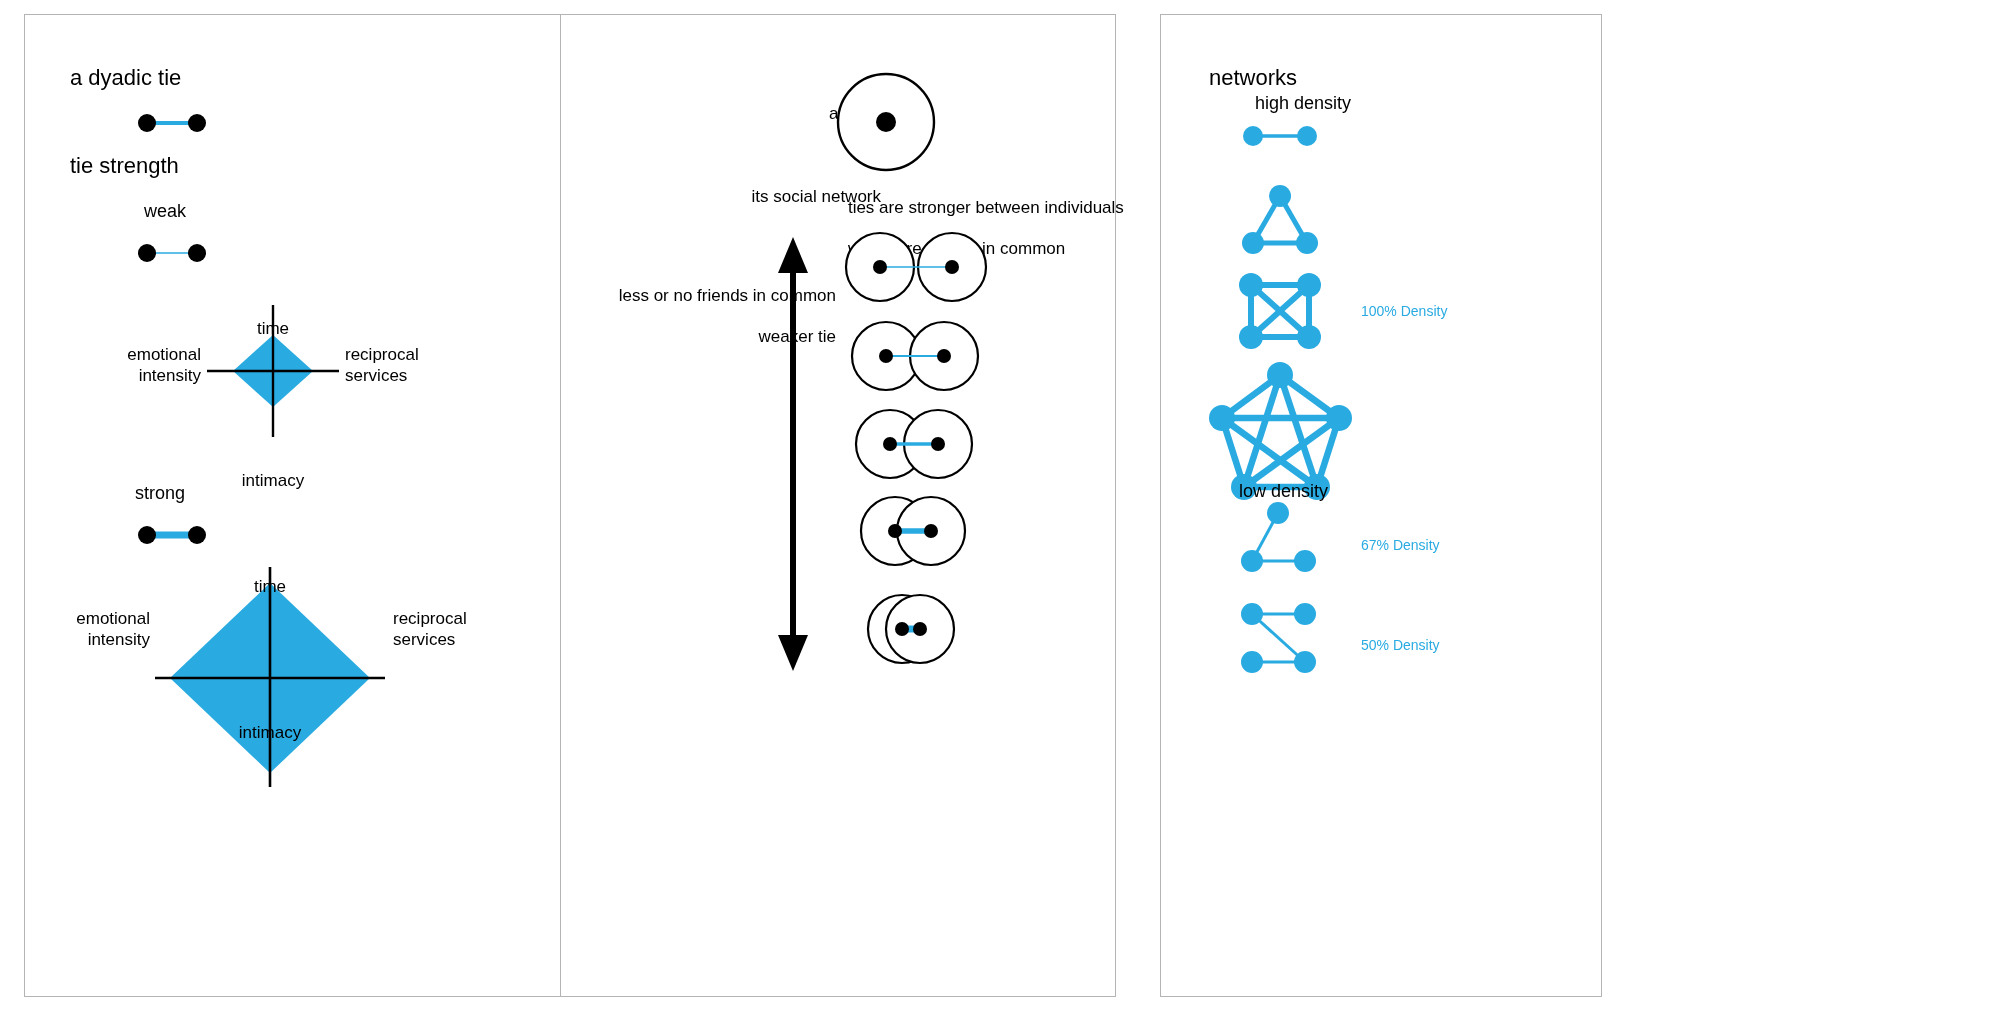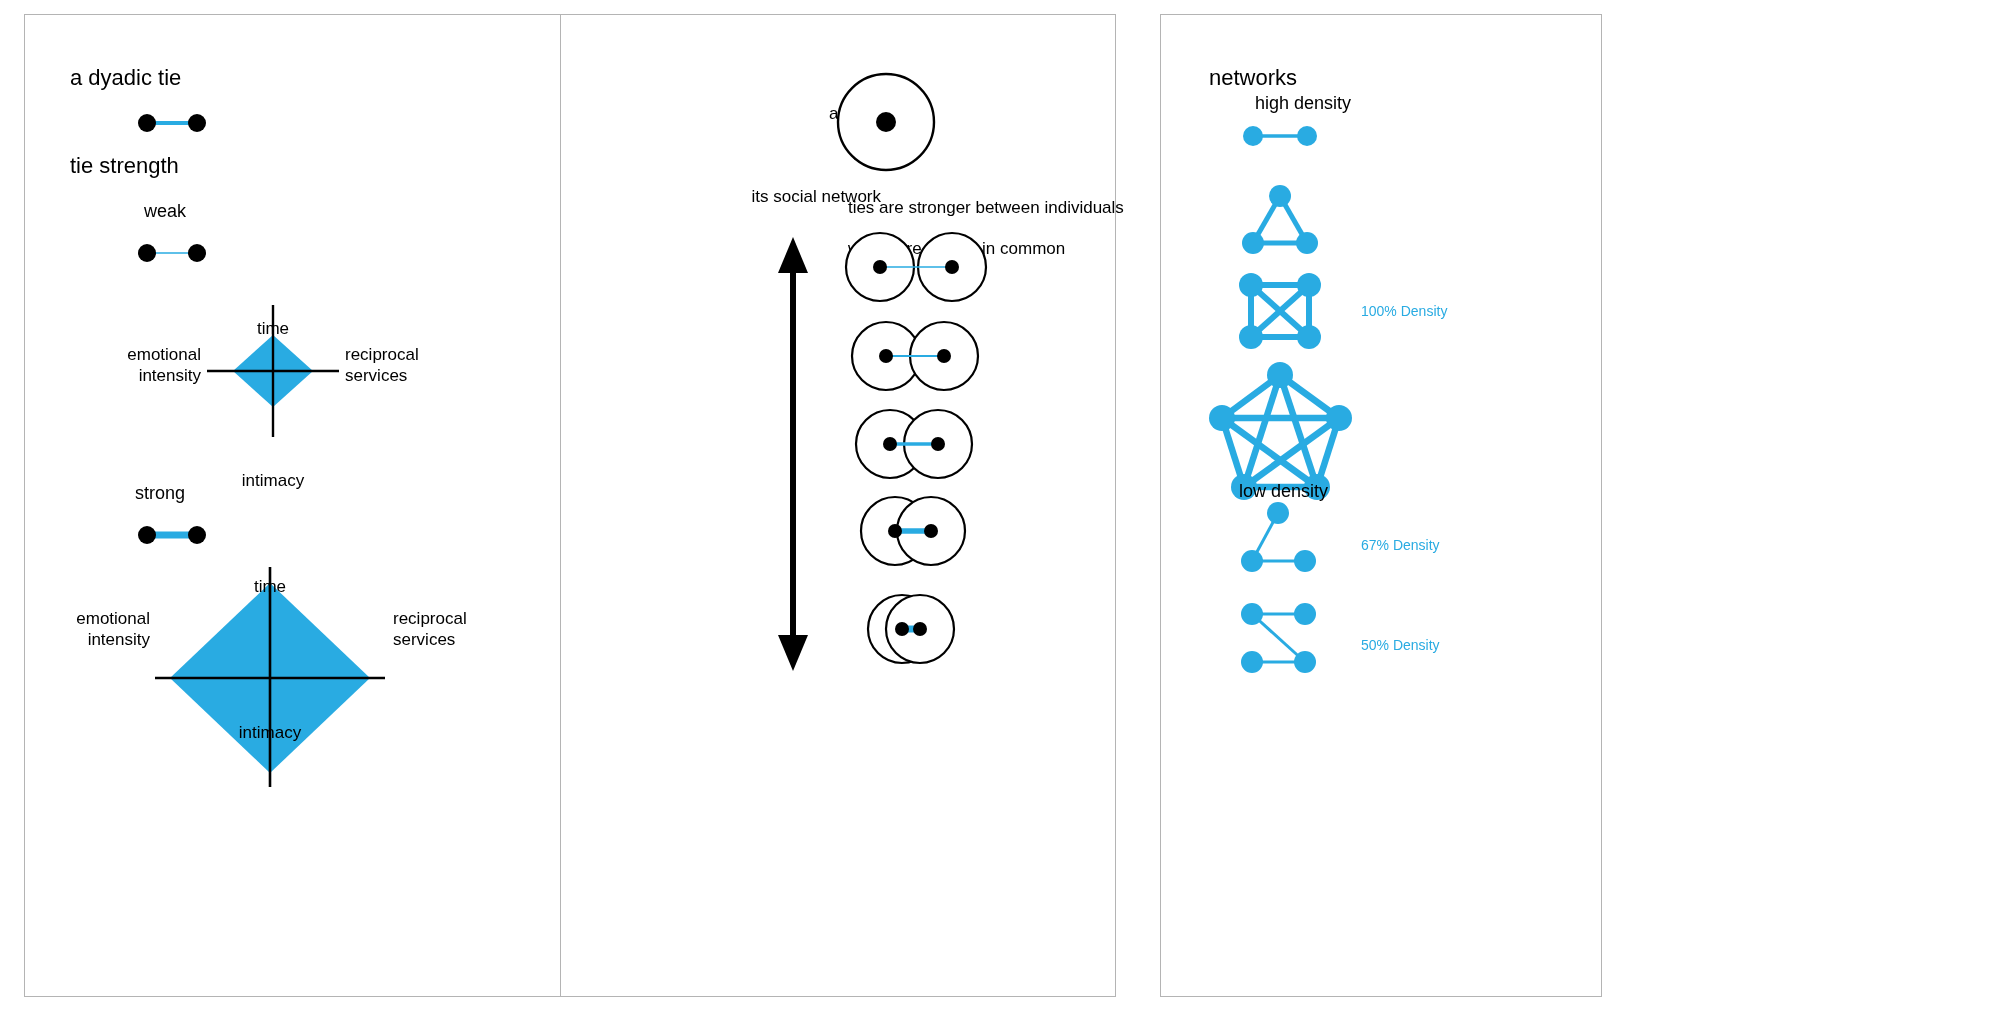--- a/index.html
+++ b/index.html
@@ -88,20 +88,24 @@
     <span>ties are stronger between individuals</span><br>
     <span>with more friends in common</span>
   </div>
 
   <svg width="556" height="440" style="top:218px;">
     <line x1="232" y1="30" x2="232" y2="412" stroke="#000" stroke-width="6"></line>
     <polygon points="232,4 217,40 247,40" fill="#000"></polygon>
     <polygon points="232,438 217,402 247,402" fill="#000"></polygon>
   </svg>
 
+  <div class="lbl t t-right" style="left:0px;top:250px;width:275px;">
+    <span>less or no friends in common</span><br>
+    <span>weaker tie</span>
+  </div>
 
 
   <svg width="556" height="600" style="top:200px;">
 
     <g>
       <circle cx="319" cy="52" r="34" fill="#fff" stroke="#000" stroke-width="2.2"></circle>
       <circle cx="391" cy="52" r="34" fill="#fff" stroke="#000" stroke-width="2.2"></circle>
       <line x1="319" y1="52" x2="391" y2="52" stroke="#29ABE2" stroke-width="1.6"></line>
       <circle cx="319" cy="52" r="7" fill="#000"></circle>
       <circle cx="391" cy="52" r="7" fill="#000"></circle>

